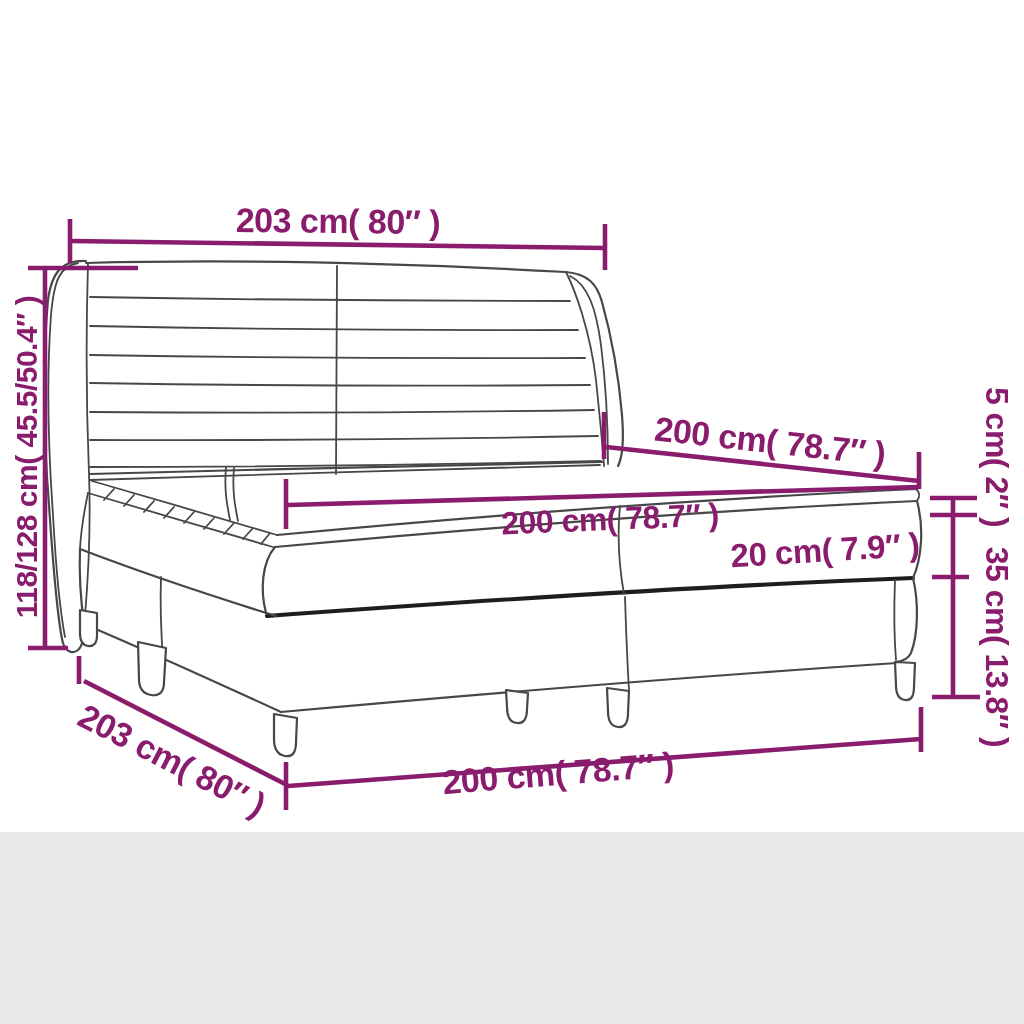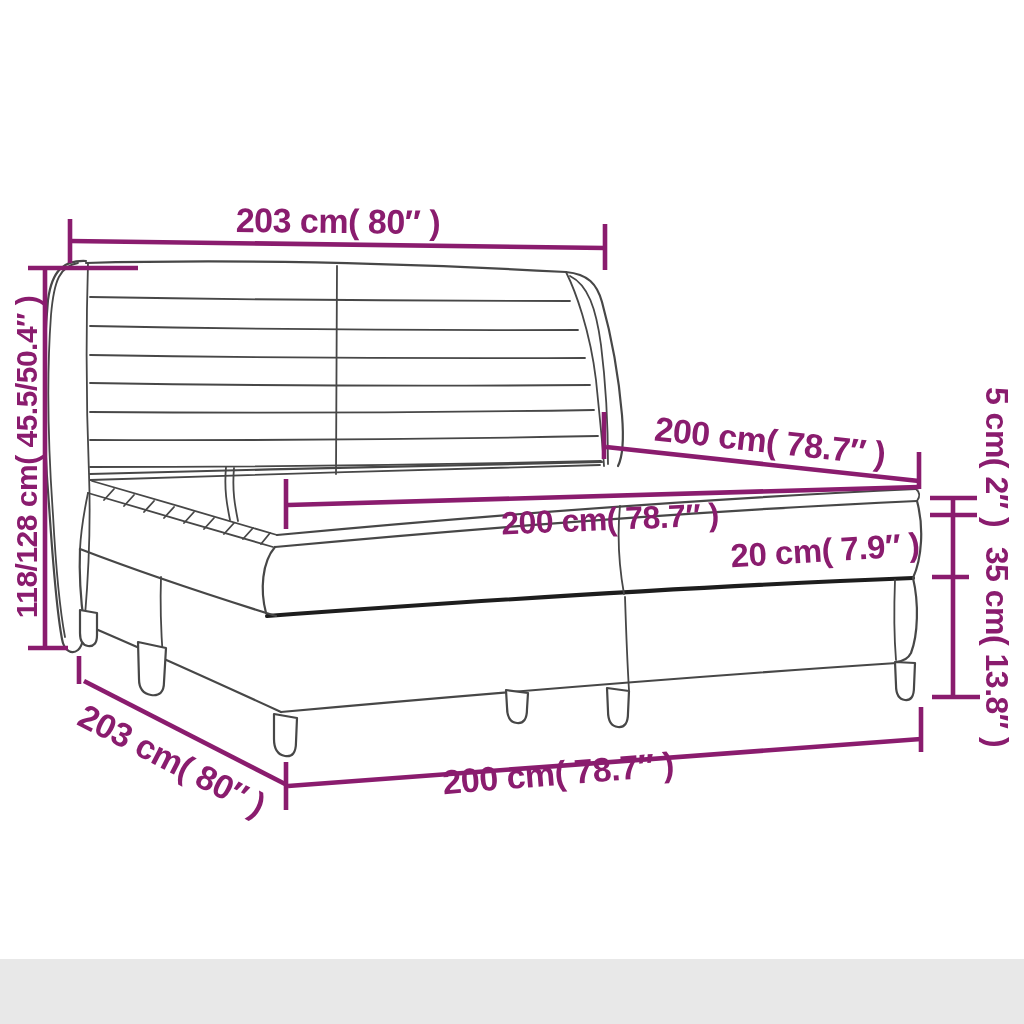--- a/index.html
+++ b/index.html
@@ -3,21 +3,21 @@
 <meta charset="utf-8">
 <style>
   :root{
     --dim:#8a1c6e;
     --ln:#474747;
     --lndark:#1d1d1d;
     --bg:#ffffff;
   }
   html,body{margin:0;padding:0;background:#e8e8e8;}
   .stage{
-    width:1024px;height:959px;background:var(--bg);
+    width:1024px;height:832px;background:var(--bg);
     position:relative;margin:0 auto;overflow:hidden;
     font-family:"Liberation Sans", sans-serif;
   }
   svg{display:block;}
   .bedline{stroke:var(--ln);stroke-width:2.2;fill:none;stroke-linecap:round;stroke-linejoin:round;}
   .bedline-thin{stroke:var(--ln);stroke-width:1.8;fill:none;stroke-linecap:round;}
   .bedline-dark{stroke:var(--lndark);stroke-width:4;fill:none;stroke-linecap:round;}
   .leg{stroke:var(--ln);stroke-width:2.2;fill:var(--bg);stroke-linejoin:round;}
   .dimline{stroke:var(--dim);stroke-width:4.6;fill:none;stroke-linecap:butt;}
   .dimtext{

